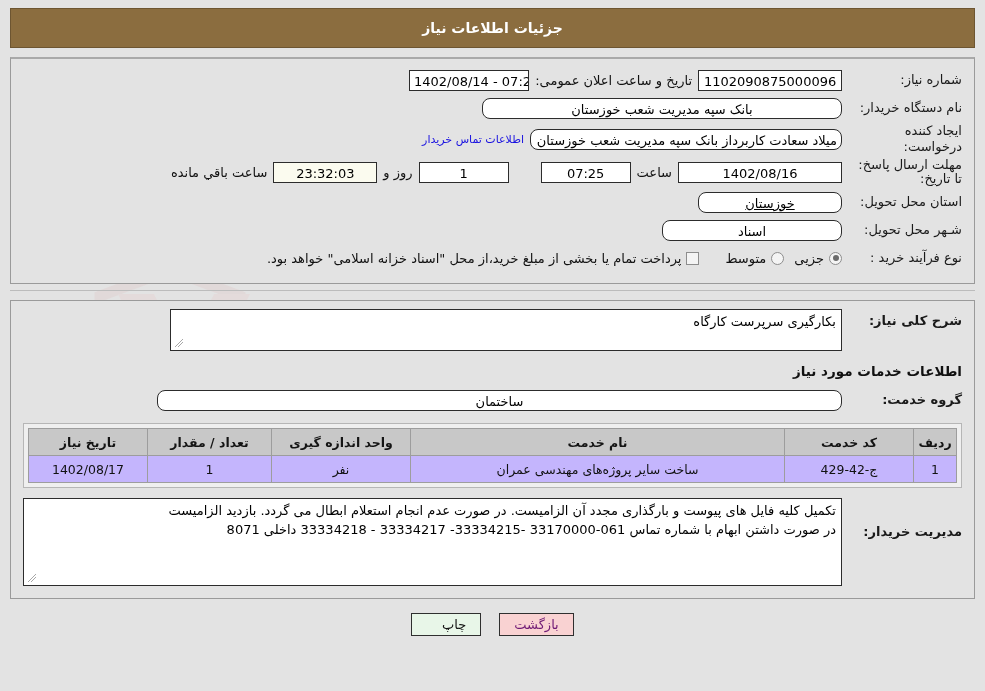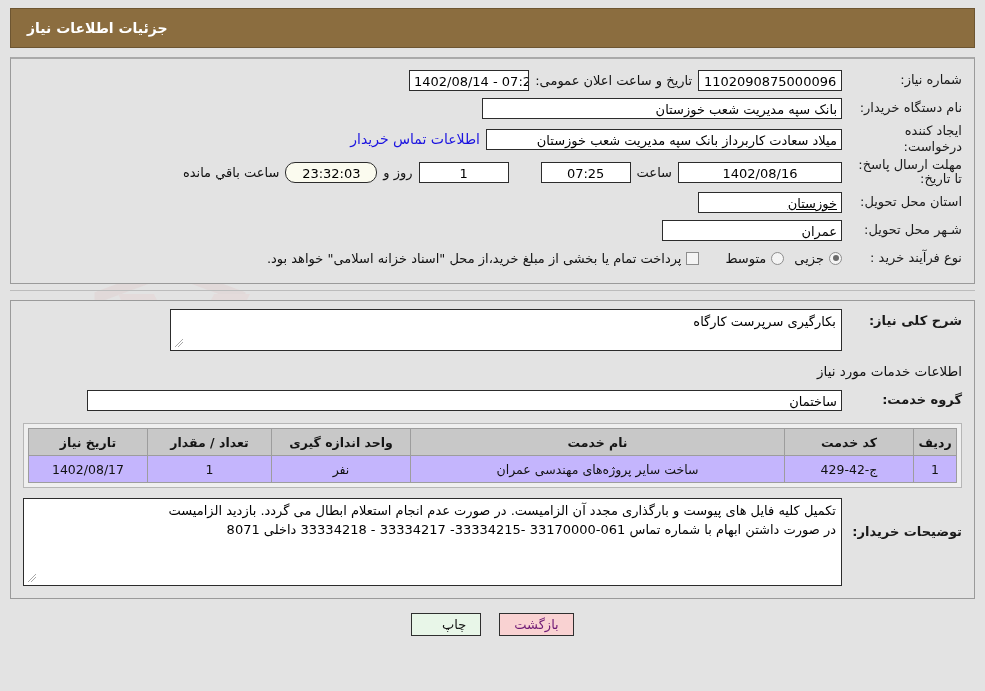--- a/index.html
+++ b/index.html
@@ -36,21 +36,21 @@
     box-sizing: border-box;
   }
 
   .title-bar {
     margin: 8px 10px 0 10px;
     height: 40px;
     background: #8b6d3f;
     border: 1px solid #6d5531;
     display: flex;
     align-items: center;
-    justify-content: flex-end;
+    justify-content: center;
     padding: 0 16px;
     box-sizing: border-box;
   }
   .title-bar .title-text {
     color: #ffffff;
     font-size: 14px;
     font-weight: 600;
     letter-spacing: .2px;
   }
 
@@ -89,54 +89,53 @@
     height: 21px;
     line-height: 21px;
     font-size: 13px;
     padding: 0 4px;
     box-sizing: border-box;
     text-align: center;
     color: #000;
     overflow: hidden;
     white-space: nowrap;
   }
-  .fld.rtl-text { text-align: right; }
+  .fld.rtl-text { text-align: center; border-radius: 8px; }
   .fld.countdown {
     background: #fbfbef;
-    width: 92px;
+    width: 104px;
     direction: ltr;
-    border-radius: 10px;
   }
   .fld.num { direction: ltr; }
 
   .inline-txt {
     font-size: 13px;
     padding: 0 6px;
     white-space: nowrap;
   }
   .link {
     color: #1a12e0;
-    font-size: 14px;
+    font-size: 11px;
     padding: 0 6px;
     white-space: nowrap;
     cursor: pointer;
   }
 
   
   .w-need-no   { width: 180px; }
   .w-org       { width: 360px; }
-  .w-creator   { width: 356px; padding-left: 20px; }
+  .w-creator   { width: 312px; padding-left: 20px; }
   .w-date      { width: 150px; }
   .w-hour      { width: 90px;  }
   .w-days      { width: 90px;  }
   .w-province  { width: 144px; text-decoration: underline; }
   .w-city      { width: 180px; }
   .w-pubdate   { width: 164px; }
   .w-desc      { width: 672px; }
-  .w-group     { width: 755px; }
+  .w-group     { width: 685px; }
 
   
   .row.top-split { justify-content: flex-start; }
   .spacer-flex { flex: 1 1 auto; }
 
   
   .opt {
     display: inline-flex;
     align-items: center;
     margin-left: 10px;
@@ -168,21 +167,21 @@
     border: 1px solid #8d8d8d;
     background: #f4f4f4;
     box-sizing: border-box;
     display: inline-block;
     flex: none;
   }
 
   
   .section-title {
     font-size: 13.5px;
-    font-weight: 400;
+    font-weight: 700;
     margin: 12px 0 8px 0;
     color: #111;
   }
 
   
   .ta {
     background: #ffffff;
     border: 1px solid #2c2c2c;
     box-sizing: border-box;
     font-size: 13px;
@@ -316,21 +315,21 @@
       <span class="inline-txt">ساعت باقي مانده</span>
     </div>
 
     <div class="row">
       <div class="lbl">استان محل تحویل:</div>
       <div class="fld w-province rtl-text">خوزستان</div>
     </div>
 
     <div class="row">
       <div class="lbl">شـهر محل تحویل:</div>
-      <div class="fld w-city rtl-text">عمران</div>
+      <div class="fld w-city rtl-text">اسناد</div>
     </div>
 
 
     <div class="row">
       <div class="lbl">نوع فرآیند خرید :</div>
       <span class="opt">
         <span class="radio checked"></span>
         <span class="opt-label">جزیی</span>
       </span>
       <span class="opt">
@@ -385,21 +384,21 @@
             <td>ساخت سایر پروژه‌های مهندسی عمران</td>
             <td>نفر</td>
             <td>1</td>
             <td class="ltr">1402/08/17</td>
           </tr>
         </tbody>
       </table>
     </div>
 
     <div class="row" style="align-items:flex-start; margin-top:10px">
-      <div class="lbl bold" style="padding-top:26px">توضیحات خریدار:</div>
+      <div class="lbl bold" style="padding-top:26px">مدیریت خریدار:</div>
       <div class="ta" style="width:845px;height:88px">
         <div>تکمیل کلیه فایل های پیوست و بارگذاری مجدد آن الزامیست. در صورت عدم انجام استعلام ابطال می گردد. بازدید الزامیست</div>
         <div>در صورت داشتن ابهام با شماره تماس 061-33170000 -33334215- 33334217 - 33334218 داخلی 8071</div>
         <svg class="grip" viewBox="0 0 10 10">
           <path d="M1 9 L9 1 M4 9 L9 4" stroke="#707070" stroke-width="1" fill="none"></path>
         </svg>
       </div>
     </div>
 
   </div>

